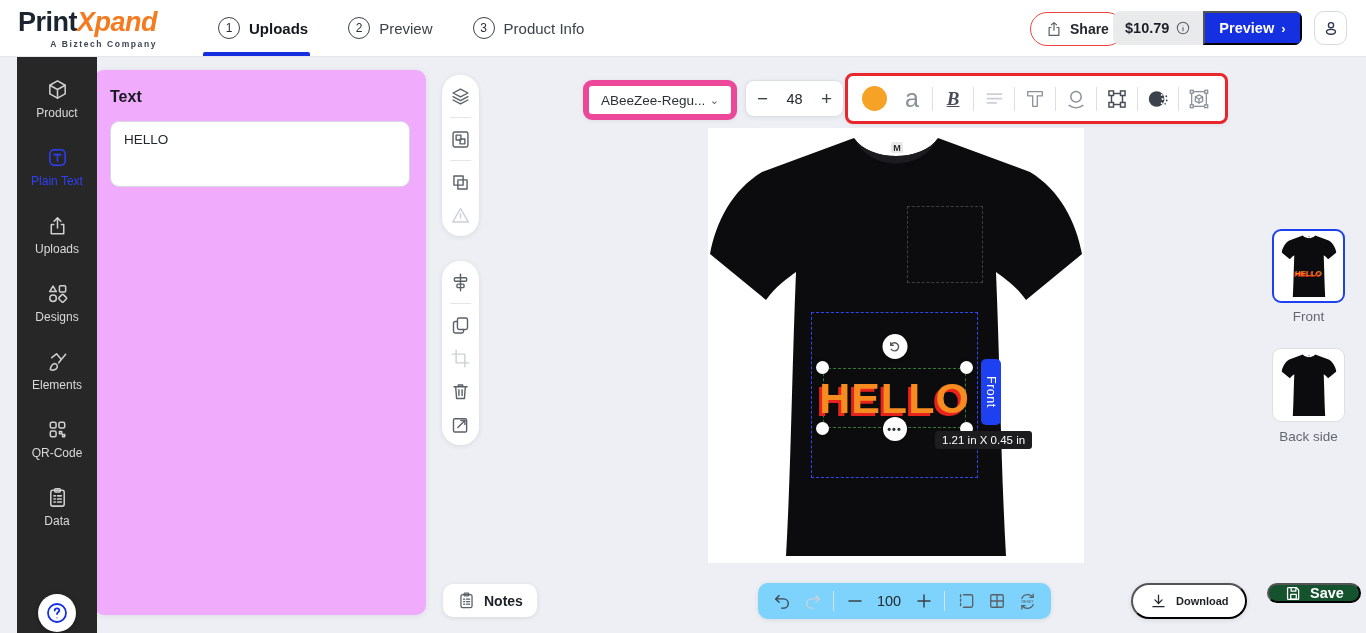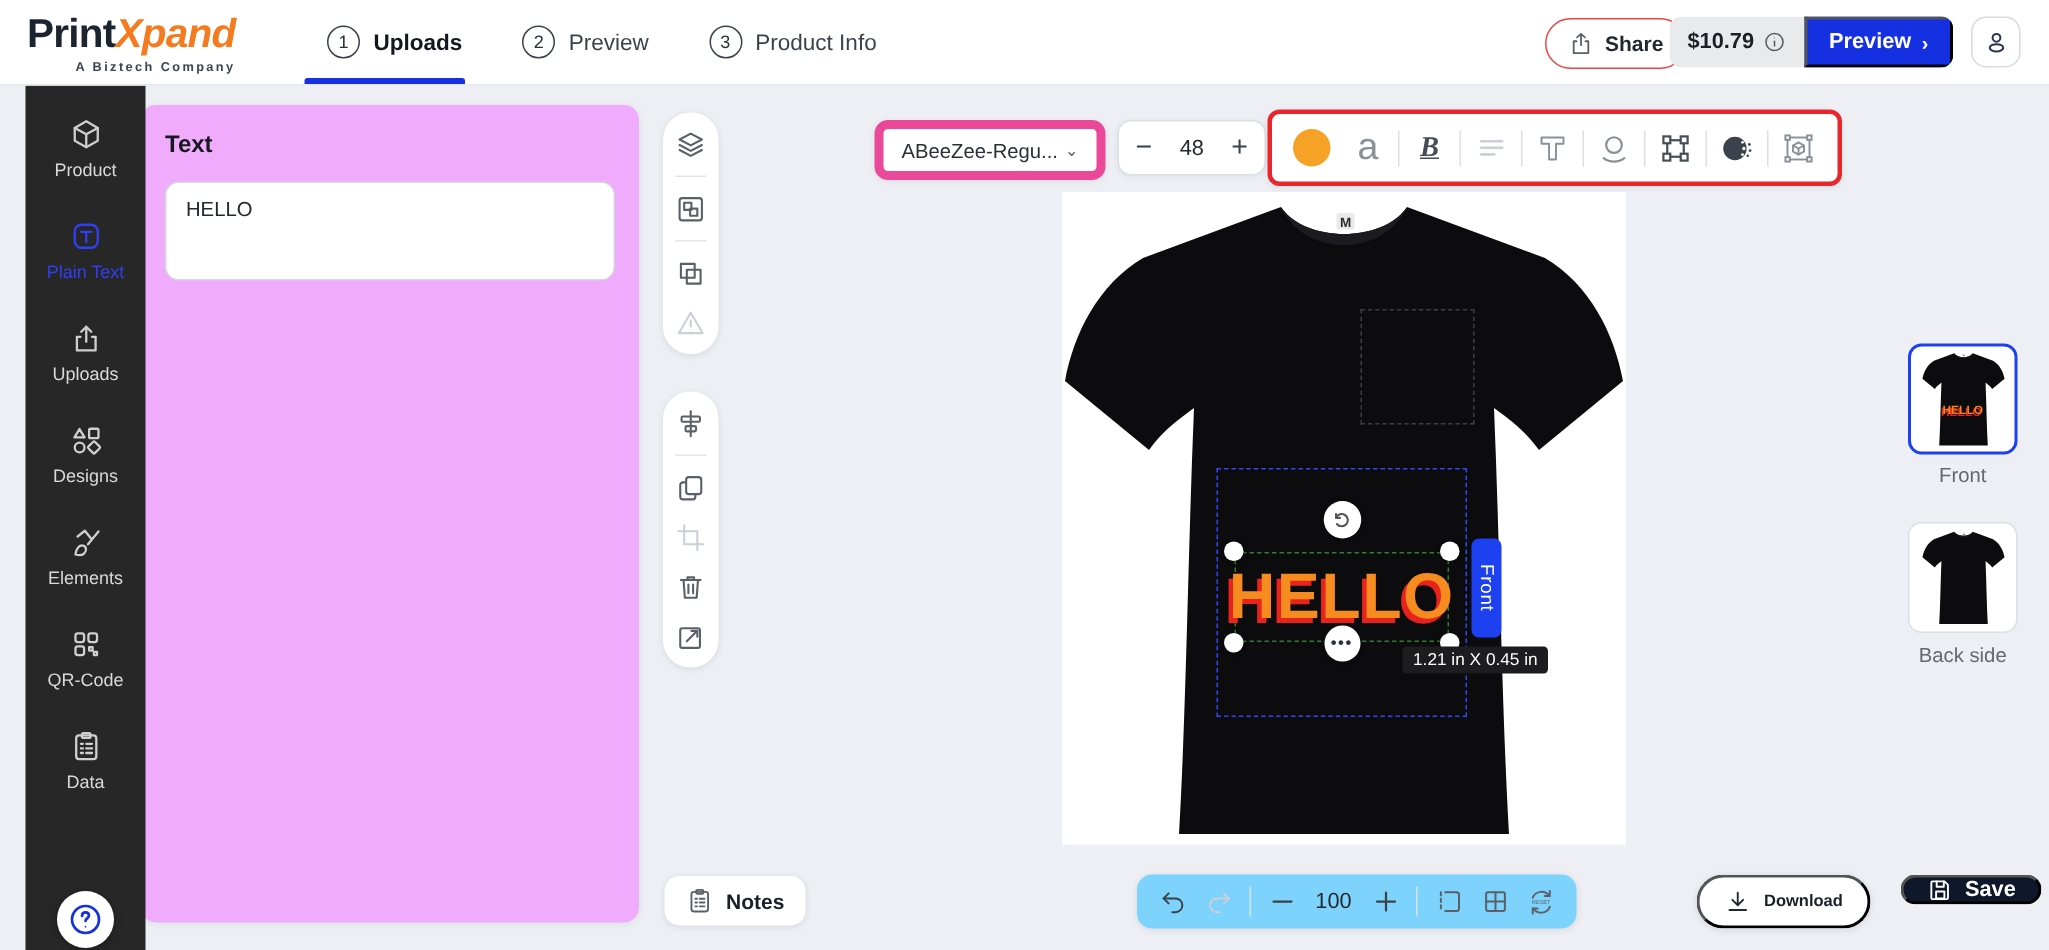--- a/index.html
+++ b/index.html
@@ -85,21 +85,21 @@
   .tl-front { top:309px; } .tl-back { top:429px; }
   .mini-hello { position:absolute; font-size:8px; font-weight:700; color:#f5821f; text-shadow:-1px 1px 0 #e8231d; }
 
   
   .bottom-bar { position:absolute; left:758px; top:583px; height:36px; background:#7dd3fc; border-radius:10px; box-shadow:0 1px 5px rgba(30,40,60,.10); display:flex; align-items:center; padding:0 10px; gap:4px; }
   .bb-btn { width:27px; height:27px; display:flex; align-items:center; justify-content:center; cursor:pointer; }
   .bb-div { width:1px; height:20px; background:#dcdfe4; margin:0 3px; }
   .zoom-val { font-size:14.5px; color:#23272e; width:34px; text-align:center; }
   .notes-btn { position:absolute; left:443px; top:584px; height:33px; background:#fff; border-radius:10px; box-shadow:0 1px 5px rgba(30,40,60,.10); display:flex; align-items:center; gap:8px; padding:0 14px; font-size:14px; font-weight:700; color:#1c2026; cursor:pointer; }
   .download-btn { position:absolute; left:1131px; top:583px; height:36px; background:#fff; border-radius:18px; box-shadow:0 1px 5px rgba(30,40,60,.12); display:flex; align-items:center; gap:8px; padding:0 16px; font-size:11px; font-weight:600; color:#1c2026; cursor:pointer; }
-  .save-btn { position:absolute; left:1267px; top:583px; height:20px; background:#0f172a; border-radius:18px; display:flex; align-items:center; gap:7px; padding:0 15px; font-size:14.5px; font-weight:700; color:#fff; cursor:pointer; }
+  .save-btn { position:absolute; left:1267px; top:583px; height:20px; background:#14532d; border-radius:18px; display:flex; align-items:center; gap:7px; padding:0 15px; font-size:14.5px; font-weight:700; color:#fff; cursor:pointer; }
 </style>
 </head>
 <body>
 
 <svg width="0" height="0" style="position:absolute">
   <symbol id="tee" viewBox="0 0 376 435">
     <path d="M230,10 L322,44 C352,62 368,94 374,126 L318,172 C308,158 296,150 288,144 C292,240 293,340 298,428 L78,428 C83,340 84,240 88,144 C80,150 68,158 58,172 L2,126 C8,94 24,62 54,44 L146,10 C162,34 214,34 230,10 Z" fill="#0c0c0e"></path>
     <path d="M146,10 C162,34 214,34 230,10 C214,44 162,44 146,10 Z" fill="#1b1b20"></path>
     <rect x="183" y="14" width="12" height="11" rx="1.5" fill="#e9e9e9"></rect>
     <text x="189" y="23" font-size="9" font-weight="bold" fill="#2b2b2b" text-anchor="middle">M</text>

